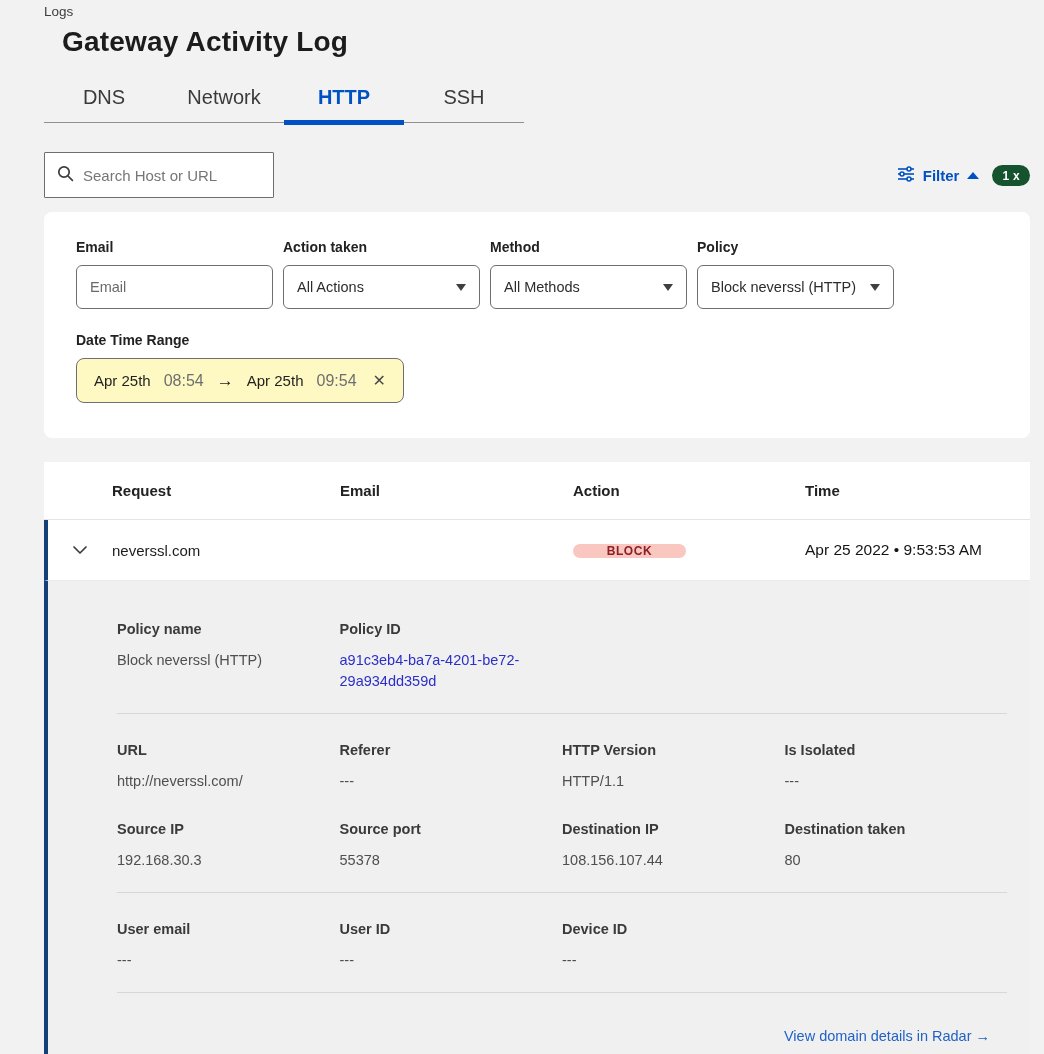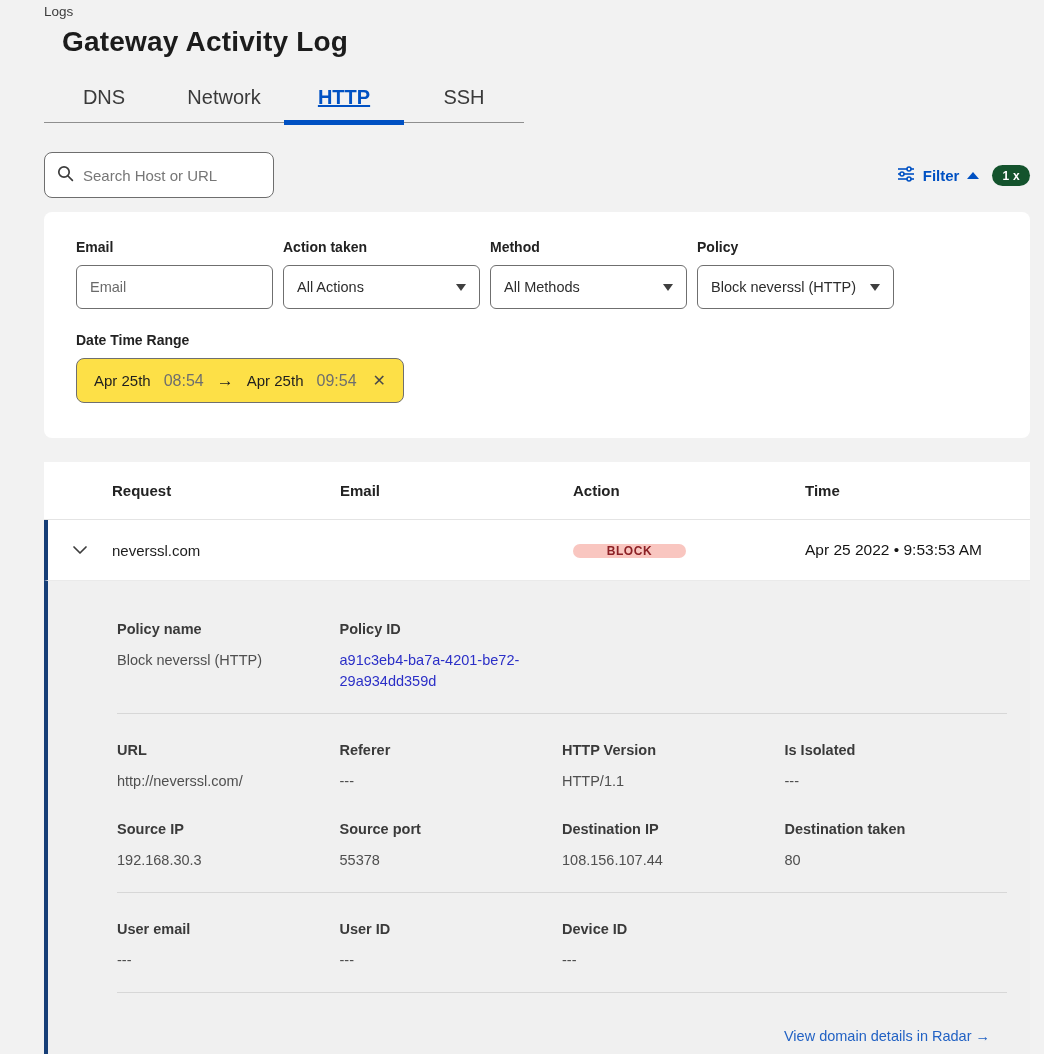--- a/index.html
+++ b/index.html
@@ -11,43 +11,43 @@
   }
   .content { padding: 4px 14px 0 44px; }
 
   
   .breadcrumb { font-size: 13.5px; color: #3d3d3d; }
   .page-title { font-size: 28px; font-weight: 700; color: #1c1c1c; margin: 7px 18px 20px; letter-spacing: .2px; }
 
   
   .tabs { display: flex; width: 480px; border-bottom: 1px solid #8f8f8f; }
   .tab { width: 120px; text-align: center; padding: 8px 0 13px; font-size: 20px; color: #3a3a3a; position: relative; cursor: pointer; }
-  .tab.active { color: #0051c3; font-weight: 700; text-decoration: underline; }
+  .tab.active { color: #0051c3; font-weight: 700; }
   .tab.active::after { content:""; position: absolute; left: 0; right: 0; bottom: -3px; height: 5px; background: #0051c3; }
 
   
   .search-row { margin-top: 29px; display: flex; justify-content: space-between; align-items: center; }
-  .search-box { width: 230px; height: 46px; background: #fff; border: 1px solid #6e6e6e; border-radius: 8px; display: flex; align-items: center; padding: 0 12px; gap: 9px; }
+  .search-box { width: 230px; height: 46px; background: #fff; border: 1px solid #6e6e6e; border-radius: 1px; display: flex; align-items: center; padding: 0 12px; gap: 9px; }
   .search-box input { border: none; outline: none; background: transparent; font-size: 15px; color: #333; width: 100%; font-family: inherit; }
   .search-box input::placeholder { color: #767676; }
   .filter-toggle { display: flex; align-items: center; gap: 8px; color: #0051c3; font-weight: 700; font-size: 15px; cursor: pointer; }
   .caret-up { width: 0; height: 0; border-left: 6px solid transparent; border-right: 6px solid transparent; border-bottom: 7px solid #0051c3; }
   .pill { background: #14532d; color: #fff; font-size: 12px; font-weight: 700; border-radius: 11px; padding: 4px 10px 3px; margin-left: 5px; letter-spacing: .3px; }
 
   
   .filter-panel { margin-top: 14px; width: 986px; background: #fff; border-radius: 8px; padding: 27px 32px 35px; }
   .filter-grid { display: grid; grid-template-columns: repeat(4, 197px); column-gap: 10px; }
   .f-label { font-size: 14px; font-weight: 700; color: #222; margin-bottom: 10px; }
   .f-box { height: 44px; border: 1px solid #6f6f6f; border-radius: 6px; background: #fff; display: flex; align-items: center; padding: 0 13px; font-size: 14.5px; color: #2c2c2c; }
   .f-box input { border: none; outline: none; width: 100%; font-size: 14.5px; font-family: inherit; color: #333; }
   .f-box input::placeholder { color: #6a6a6a; }
   .f-select { justify-content: space-between; cursor: pointer; }
   .caret-down { width: 0; height: 0; border-left: 5px solid transparent; border-right: 5px solid transparent; border-top: 7px solid #3f3f3f; }
   .date-wrap { margin-top: 23px; }
-  .date-box { display: inline-flex; align-items: center; height: 45px; border: 1px solid #6f6f6f; border-radius: 8px; padding: 0 17px; gap: 13px; background: #fde047; cursor: pointer; }
+  .date-box { display: inline-flex; align-items: center; height: 45px; border: 1px solid #6f6f6f; border-radius: 8px; padding: 0 17px; gap: 13px; background: #fef9c3; cursor: pointer; }
   .d-date { font-size: 15px; color: #1f1f1f; }
   .d-time { font-size: 16px; color: #6e6e6e; }
   .d-arrow { font-size: 17px; color: #222; }
   .d-clear { font-size: 16px; color: #4a4a4a; margin-left: 3px; cursor: pointer; }
 
   
   .table { margin-top: 24px; width: 986px; background: #fff; height: 602px; }
   .thead { display: grid; grid-template-columns: 68px 228px 233px 232px 1fr; height: 58px; align-items: center; border-bottom: 1px solid #e4e4e4; }
   .th { font-size: 15px; font-weight: 700; color: #222; }
   .trow { display: grid; grid-template-columns: 64px 228px 233px 232px 1fr; height: 61px; align-items: center; border-left: 4px solid #163e77; border-bottom: 1px solid #eaeaea; cursor: pointer; }

